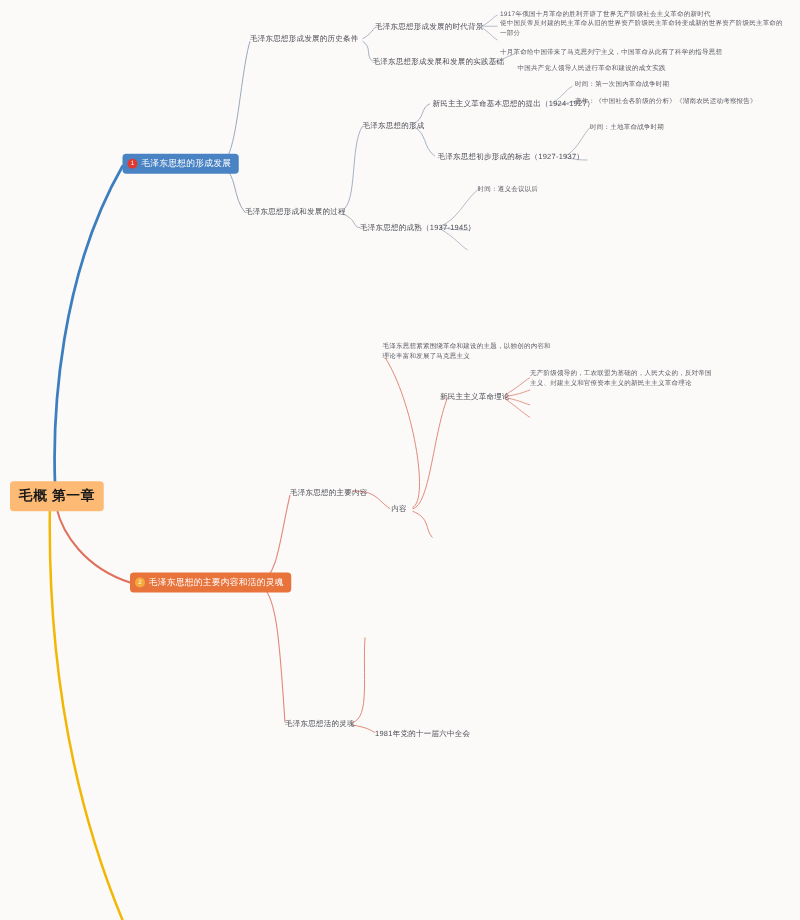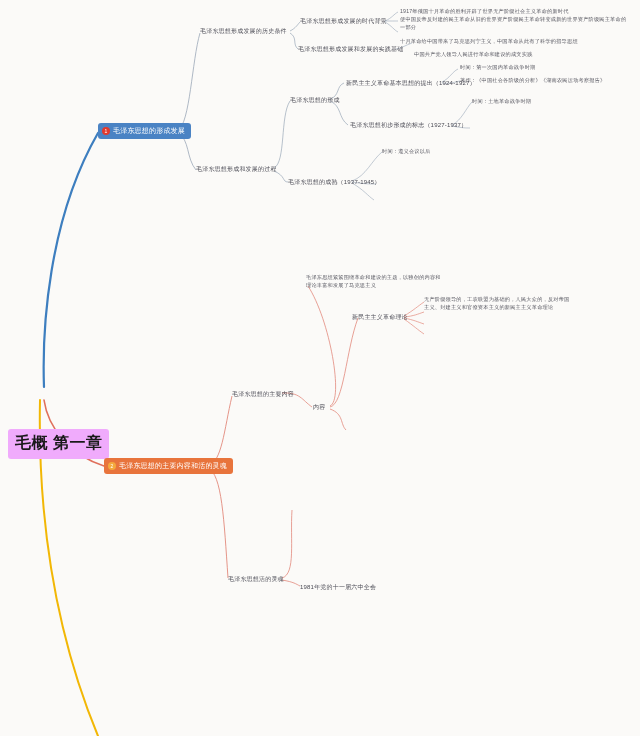--- a/index.html
+++ b/index.html
@@ -21,31 +21,30 @@
     width: 640px;
     height: 736px;
     pointer-events: none;
   }
 
   
   .root-node {
     position: absolute;
     left: 8px;
     top: 385px;
-    background: #f0abfc;
+    background: #fdba74;
     color: #1a1a1a;
-    font-size: 16px;
+    font-size: 11px;
     font-weight: bold;
     letter-spacing: 0.5px;
     padding: 4px 7px 5px 7px;
     border-radius: 3px;
     white-space: nowrap;
     box-shadow: 0 0 0 0 rgba(0,0,0,0);
     z-index: 6;
-    margin-top: 44px;
   }
 
   
   .l1-node {
     position: absolute;
     display: flex;
     align-items: center;
     gap: 3px;
     padding: 3px 6px 3px 4px;
     border-radius: 3px;

